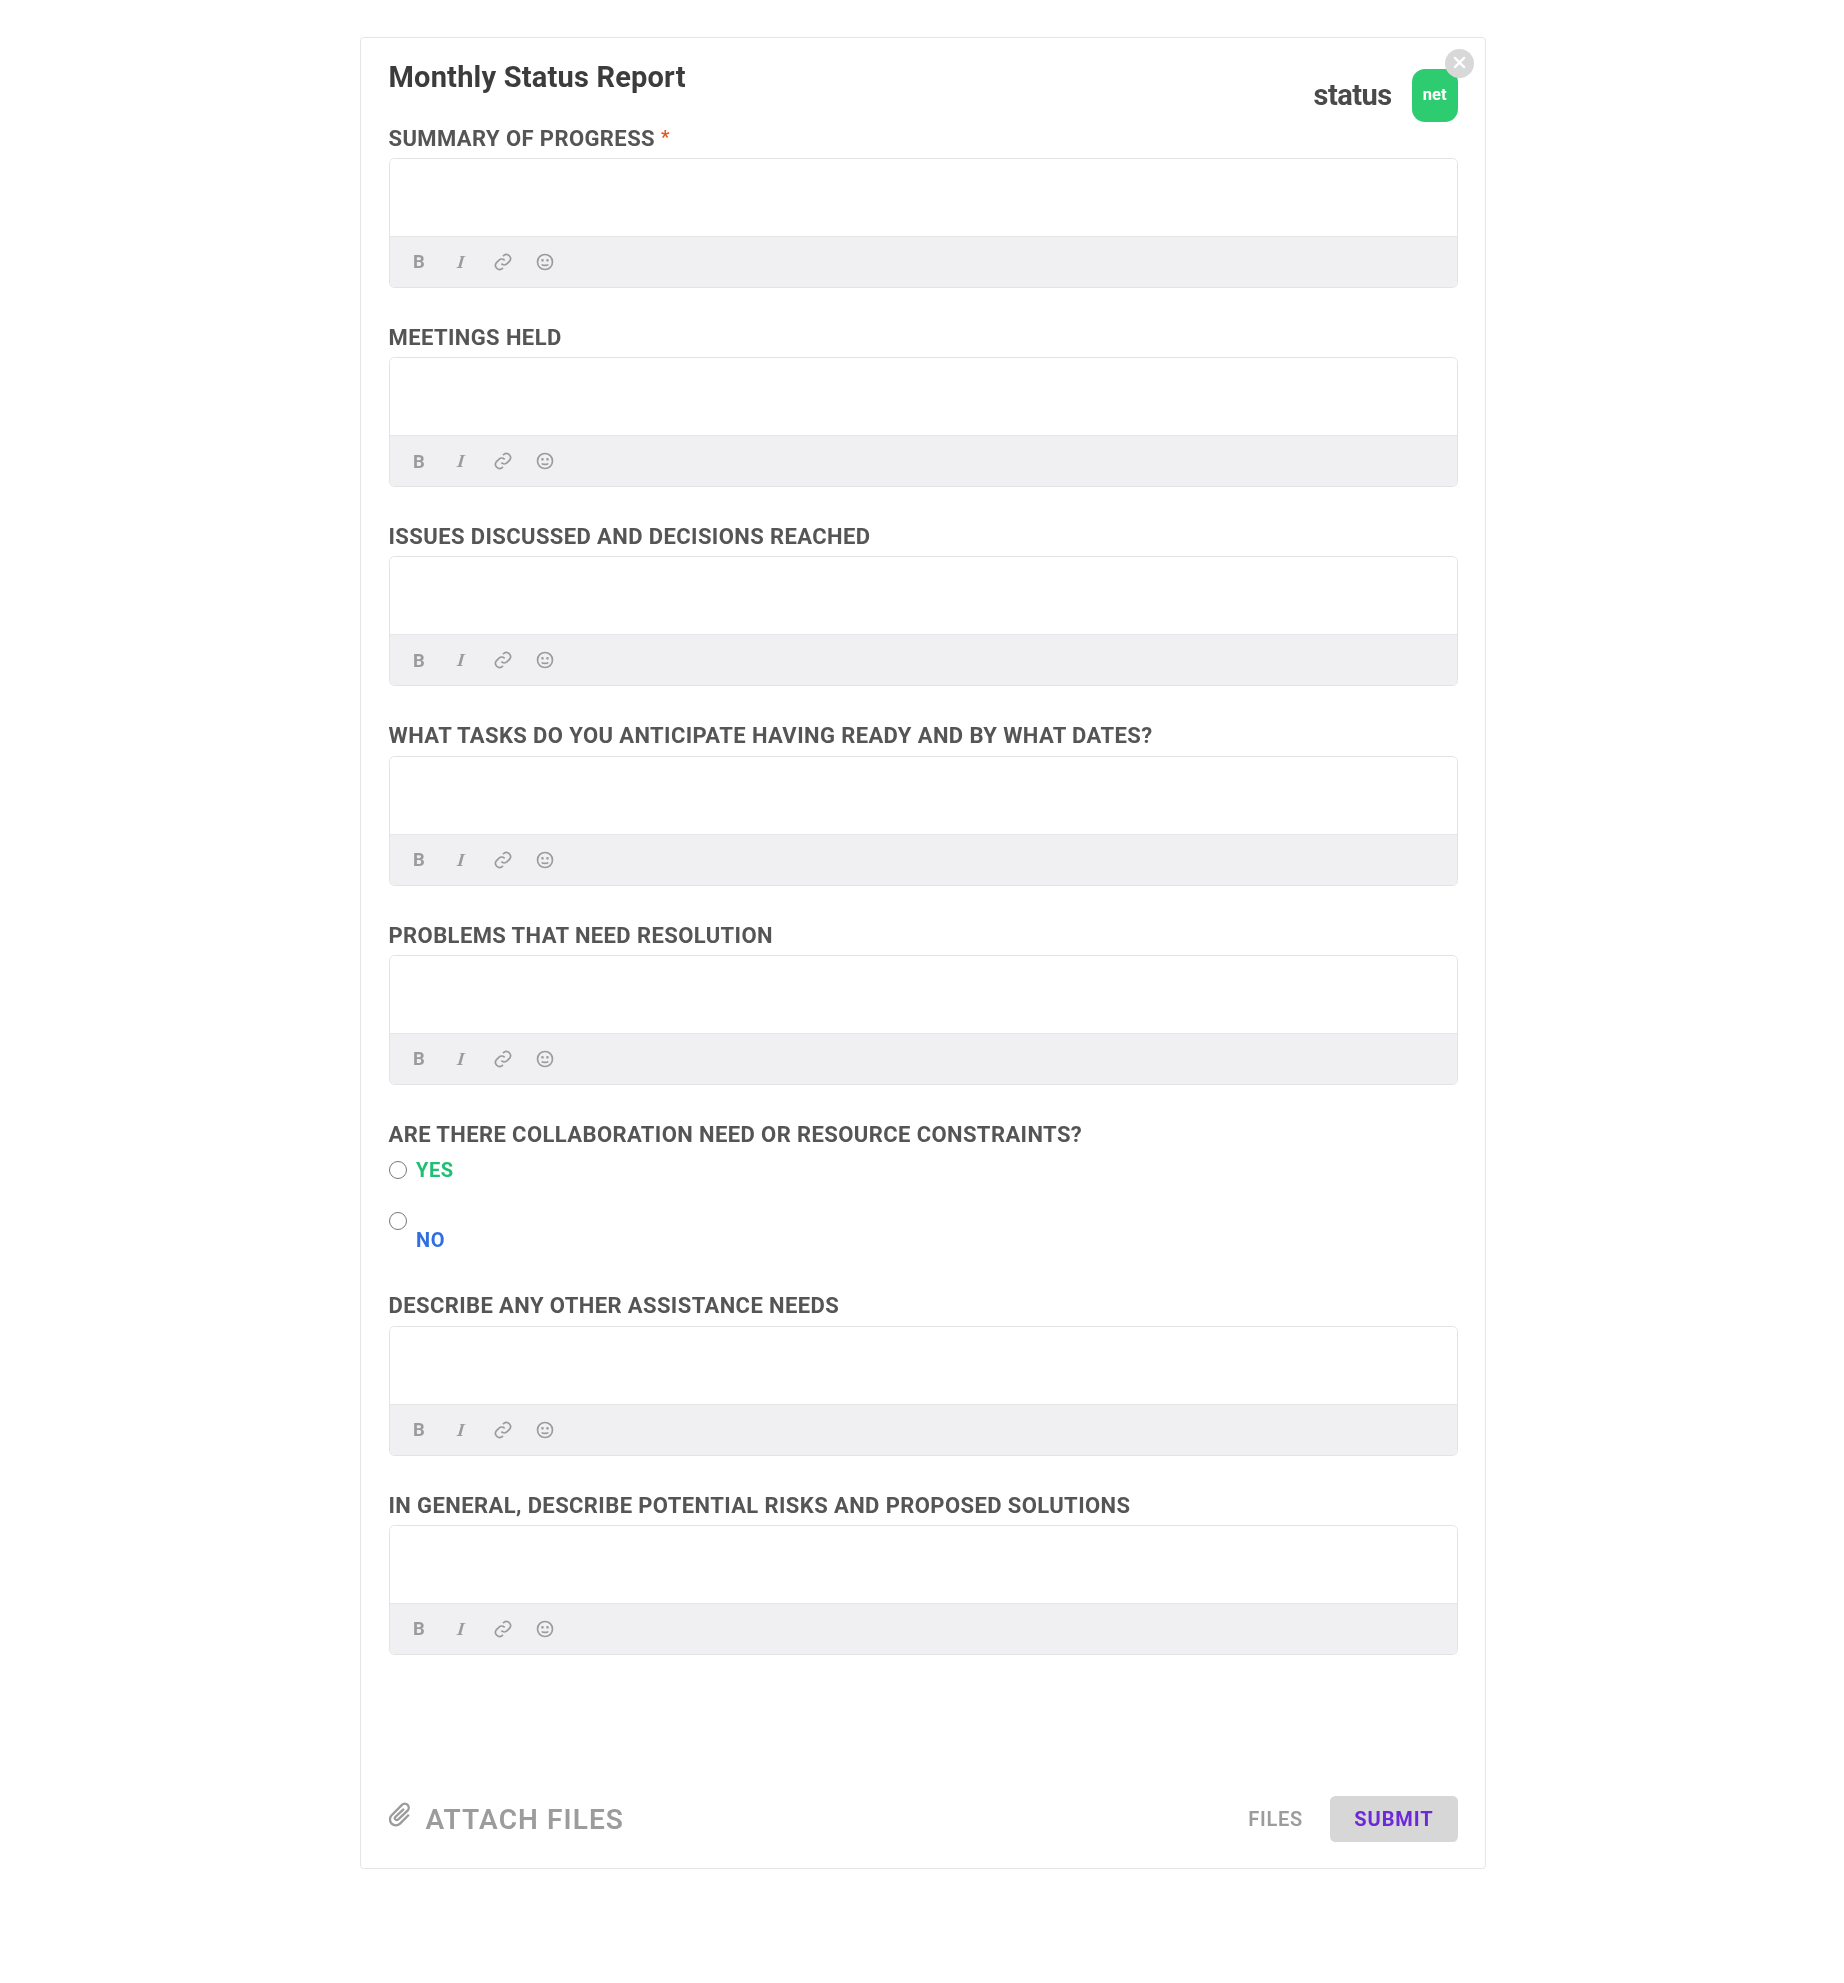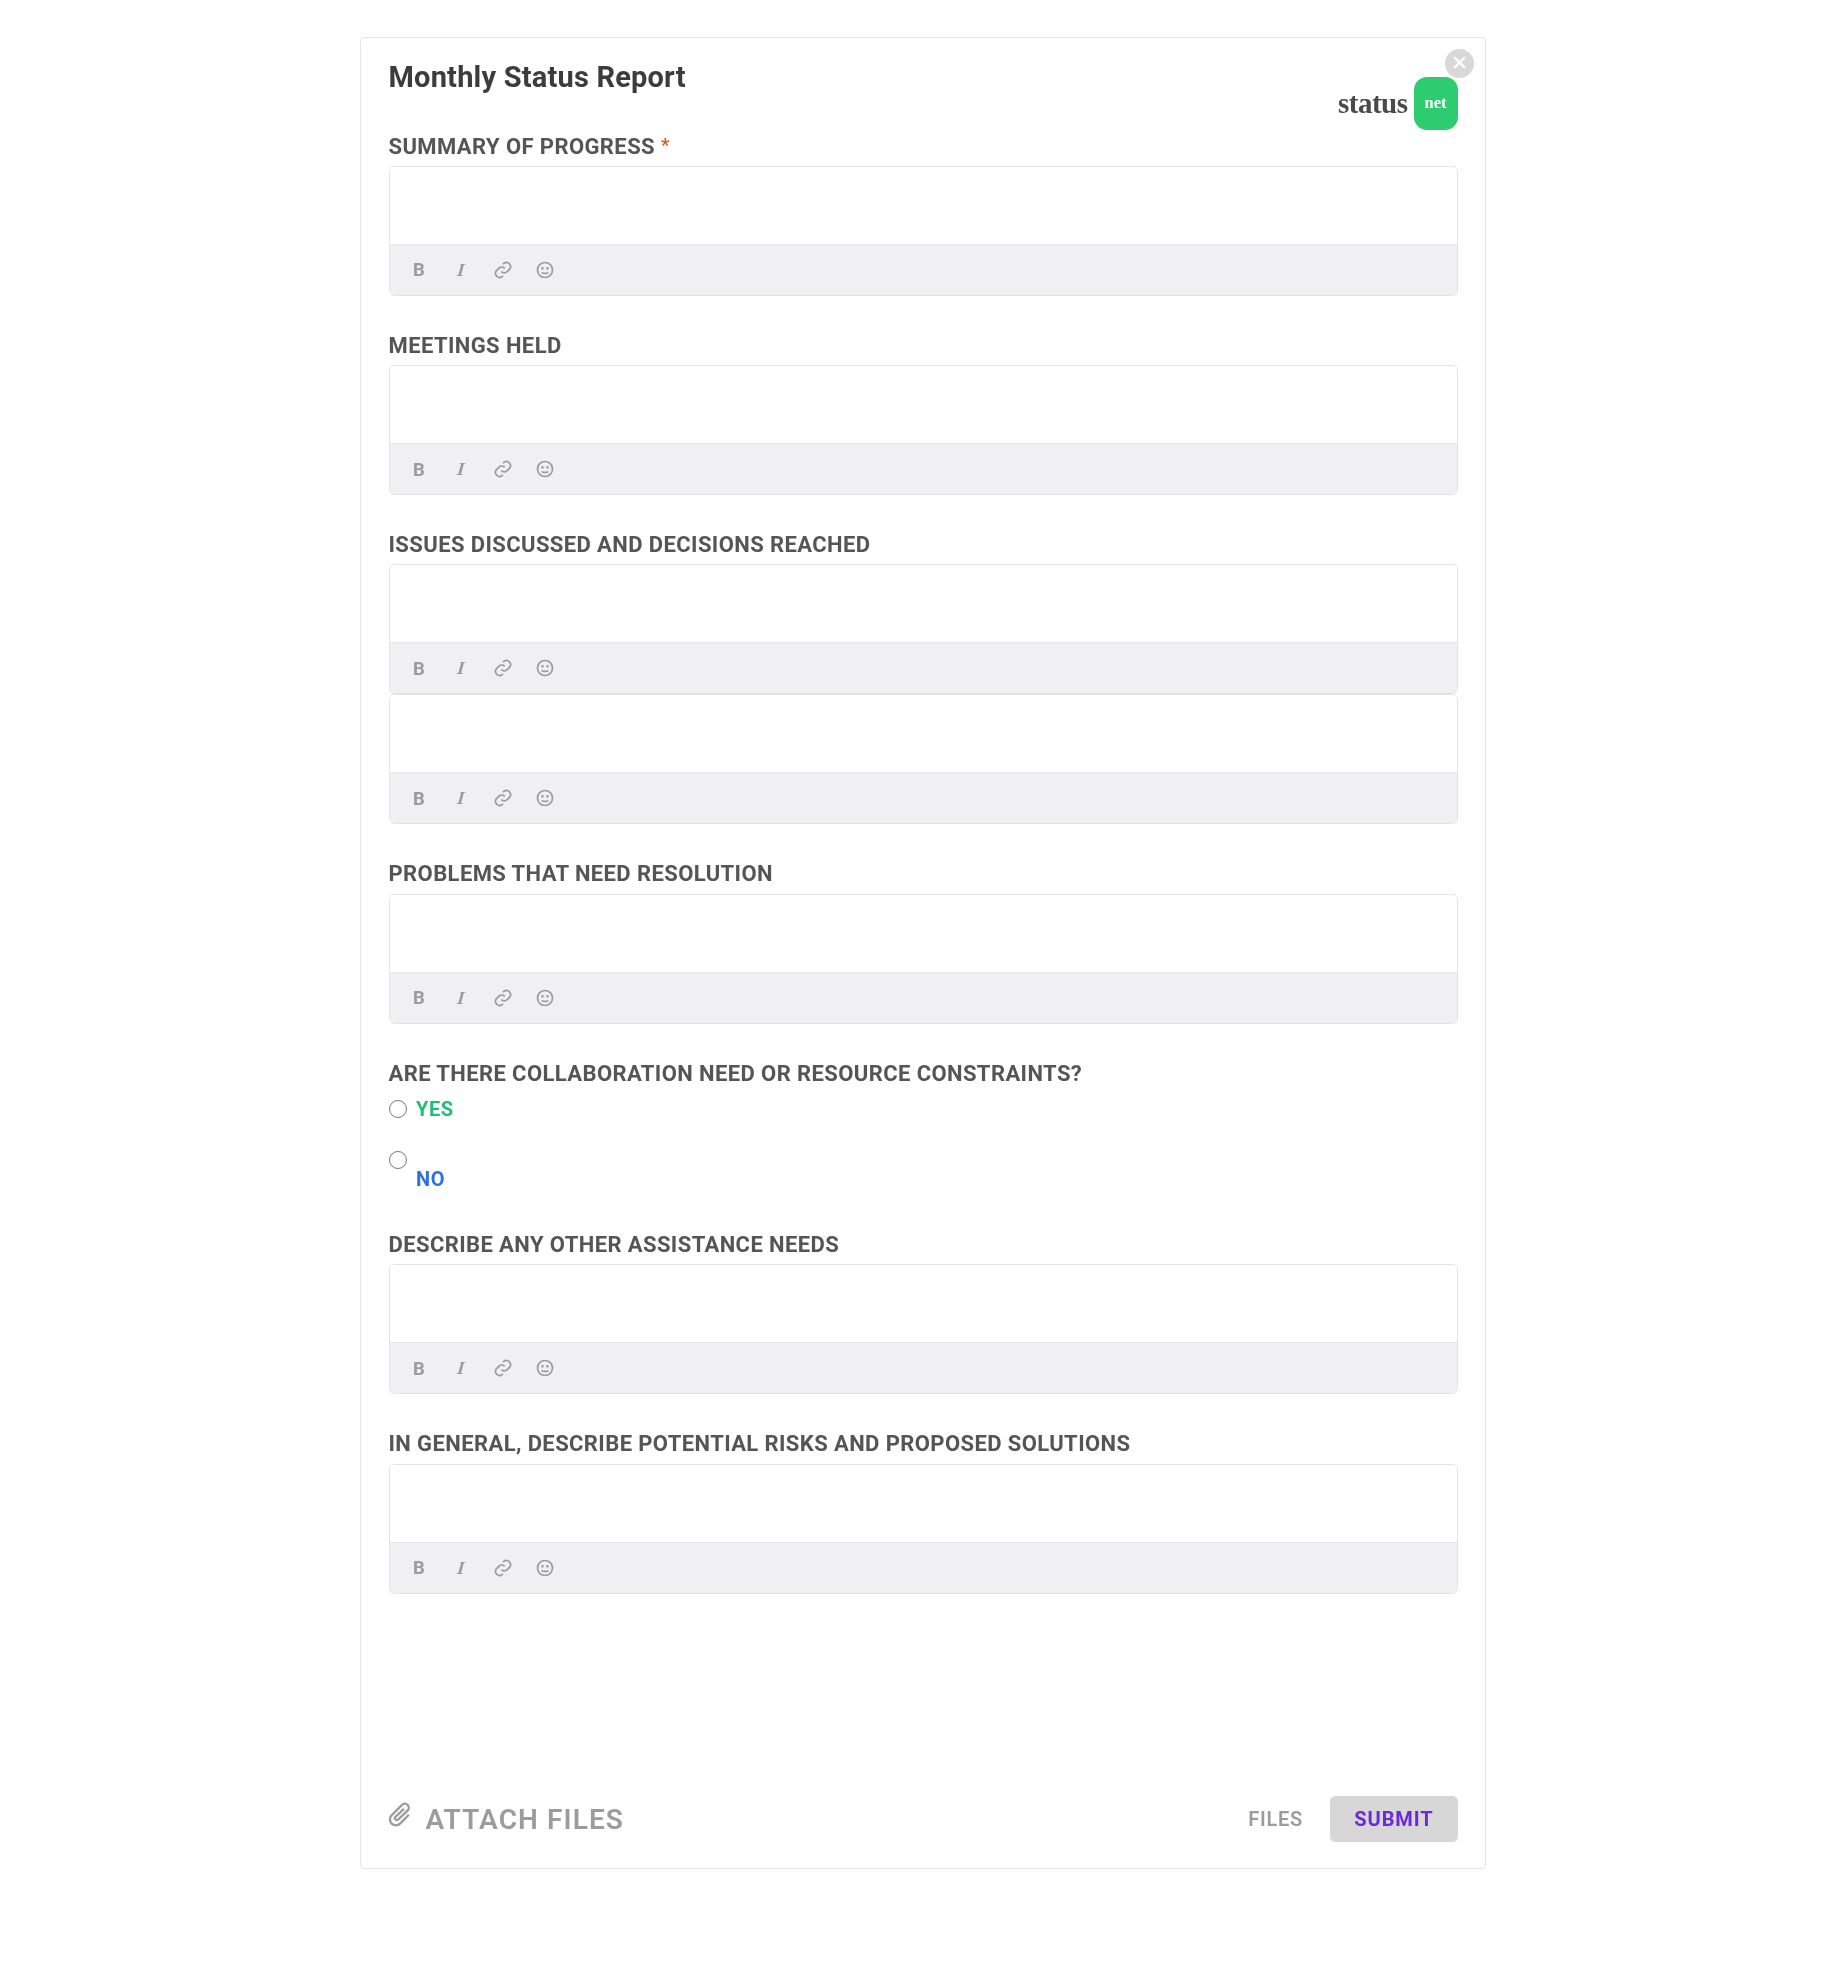--- a/index.html
+++ b/index.html
@@ -36,21 +36,21 @@
   }
   .close-btn svg { width: 13px; height: 13px; fill: #fff; }
   .title-row { display: flex; align-items: flex-start; justify-content: space-between; }
   h1.title {
     margin: 0;
     font-size: 29px;
     font-weight: 700;
     color: #3c3c3c;
     letter-spacing: 0.2px;
   }
-  .brand { display: flex; align-items: center; gap: 6px; margin-top: 17px; font-family: Liberation Serif, serif; }
+  .brand { display: flex; align-items: center; gap: 20px; margin-top: 9px; }
   .brand-word { font-size: 29px; font-weight: 700; color: #4a4a4a; letter-spacing: -0.5px; }
   .brand-pill {
     background: #2ecc71;
     color: #fff;
     font-size: 16.5px;
     font-weight: 700;
     padding: 18px 11px;
     border-radius: 13px;
     line-height: 1;
     display: inline-block;
@@ -227,20 +227,21 @@
             <svg viewBox="0 0 24 24">
               <circle cx="12" cy="12" r="9"></circle>
               <circle cx="9" cy="10" r="0.6" fill="#9b9b9b"></circle>
               <circle cx="15" cy="10" r="0.6" fill="#9b9b9b"></circle>
               <path d="M8 15c1.5 1.5 6.5 1.5 8 0"></path>
             </svg>
           </span>
       </div>
     </div>
 
+    <div class="section-label">WHAT TASKS DO YOU ANTICIPATE HAVING READY AND BY WHAT DATES?</div>
     <div class="editor-wrap">
       <textarea class="editor-input" value="" style=""></textarea>
       <div class="editor-toolbar">
         <span class="tb-btn bold">B</span>
         <span class="tb-btn italic">I</span>
         <span class="tb-btn">
             <svg viewBox="0 0 24 24">
               <path d="M10 14a5 5 0 0 0 7 0l3-3a5 5 0 0 0-7-7l-1 1"></path>
               <path d="M14 10a5 5 0 0 0-7 0l-3 3a5 5 0 0 0 7 7l1-1"></path>
             </svg>

